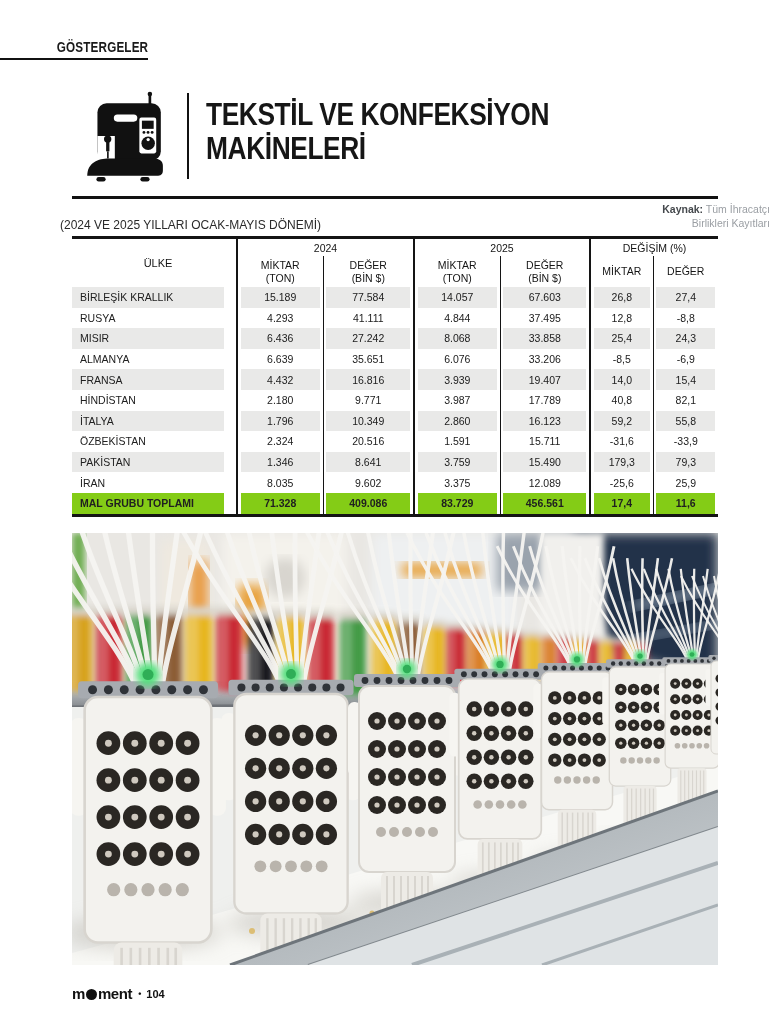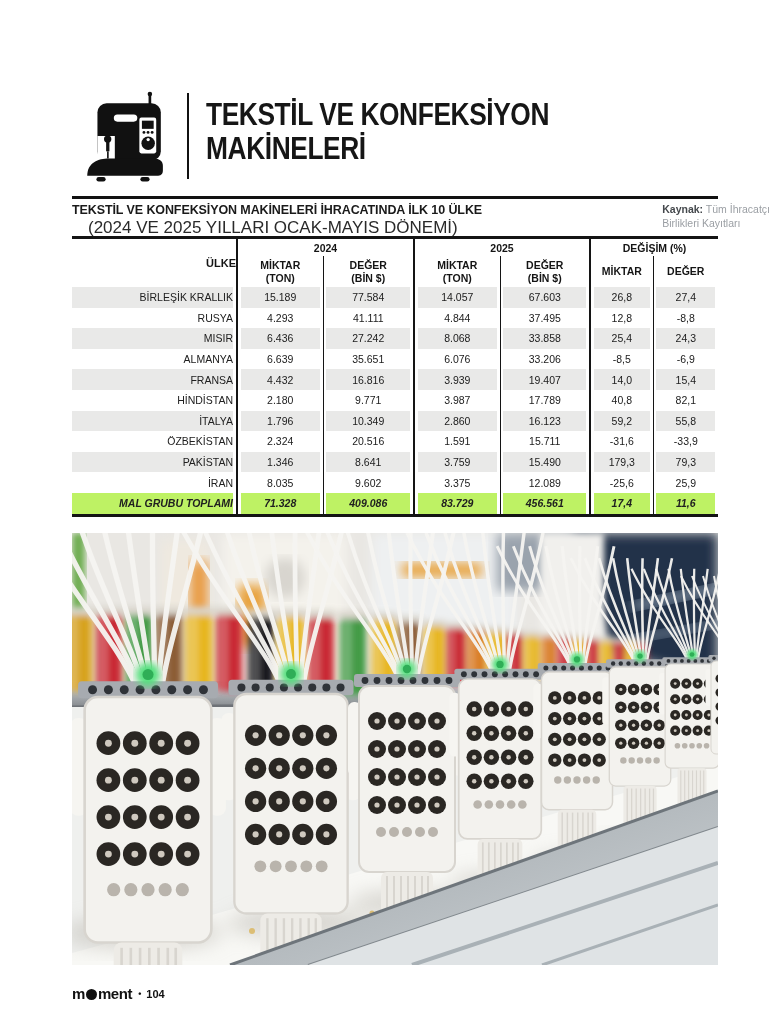--- a/index.html
+++ b/index.html
@@ -11,56 +11,59 @@
   .eyebrow{display:inline-block;font-weight:bold;font-size:15px;letter-spacing:.2px;transform:scaleX(.78);transform-origin:right bottom;white-space:nowrap;}
 
   
   .hdr-icon{position:absolute;left:76px;top:90px;width:94px;height:92px;}
   .hdr-divider{position:absolute;left:187px;top:93px;width:2px;height:86px;background:#111;}
   .hdr-title{position:absolute;left:206px;top:98px;font-weight:bold;font-size:31px;line-height:1.1;letter-spacing:-.5px;color:#161616;transform:scaleX(.85);transform-origin:left top;white-space:nowrap;}
 
   
   .top-rule{position:absolute;left:72px;top:196px;width:646px;height:3px;background:#111;}
   .tbl-title{position:absolute;left:72px;top:203px;font-weight:bold;font-size:12.5px;letter-spacing:-.1px;}
-  .tbl-sub{position:absolute;left:88px;top:218px;font-size:17px;color:#2a2a2a;}
-  .src{position:absolute;right:7px;top:203px;font-size:10.5px;line-height:1.3;color:#9a9ea3;}
+  .tbl-sub{position:absolute;left:60px;top:218px;font-size:12px;color:#2a2a2a;}
+  .src{position:absolute;right:7px;top:203px;text-align:right;font-size:10.5px;line-height:1.3;color:#9a9ea3;}
   .src b{color:#44484c;}
 
   
   .tbl{position:absolute;left:72px;top:236px;width:646px;border-collapse:collapse;table-layout:fixed;}
   .tbl{border-top:3px solid #141414;border-bottom:3px solid #141414;}
-  .tbl th{font-size:10.5px;font-weight:bold;color:#141414;padding:0;}
+  .tbl th{font-size:10.5px;font-weight:normal;color:#141414;padding:0;}
   .tbl th.g{height:17px;vertical-align:middle;}
   .tbl th.s{height:31px;vertical-align:middle;white-space:pre-line;line-height:1.15;}
-  .tbl th.ulke{text-align:right;padding-left:8px;vertical-align:middle;font-size:11px;}
+  .tbl th.ulke{text-align:center;padding-left:8px;vertical-align:middle;font-size:11px;}
   .bl2{border-left:2px solid #141414;}
   .bl1{border-left:1.3px solid #141414;}
   .tbl td{font-size:10.5px;color:#202020;text-align:center;height:20.6px;padding:0 3px;background-clip:content-box;}
   .tbl td:nth-child(2),.tbl td:nth-child(4),.tbl td:nth-child(6){border-left:2px solid #141414;}
   .tbl td:nth-child(3),.tbl td:nth-child(5),.tbl td:nth-child(7){border-left:1.3px solid #141414;}
-  .tbl td:first-child{text-align:right;padding:0 3px 0 0;}
+  .tbl td:first-child{text-align:left;padding:0 12px 0 0;}
   .tbl td:first-child .ctext{display:block;padding-left:8px;}
   tbody.rows tr:nth-child(odd) td{background-color:#e9e9e8;}
-  tr.total td{background-color:#bef264;font-weight:bold;font-style:italic;}
+  tr.total td{background-color:#84cc16;font-weight:bold;}
 
   
   .photo{position:absolute;left:72px;top:533px;width:646px;height:432px;overflow:hidden;background:#e9e7e3;}
 
   
   .footer{position:absolute;left:72px;top:985px;display:flex;align-items:center;font-weight:bold;color:#111;}
   .logo{font-size:15px;letter-spacing:-.4px;display:flex;align-items:center;}
   .logo .dot{display:inline-block;width:11px;height:11px;border-radius:50%;background:#111;margin:1px 1px 0 1px;}
   .pageno{font-size:11px;margin-left:6px;display:flex;align-items:center;}
   .pageno .b{font-size:9px;margin-right:5px;}
 </style>
 </head>
 <body>
 
 <div class="page">
 
+  <div class="eyebrow-wrap">
+    <span class="eyebrow">GÖSTERGELER</span>
+  </div>
 
   <div class="hdr-icon">
     <svg width="94" height="92" viewBox="0 0 90 90">
       <rect x="70" y="4" width="2.6" height="12" fill="#111"></rect>
       <circle cx="71.3" cy="4" r="2.2" fill="#111"></circle>
       <rect x="20" y="13" width="62" height="56" rx="9" fill="#111"></rect>
       <rect x="36" y="24" width="23" height="7" rx="3.5" fill="#fff"></rect>
       <rect x="61" y="27" width="16.5" height="35" rx="2" fill="#fff"></rect>
       <rect x="63.5" y="30" width="11.5" height="8" fill="#111"></rect>
       <circle cx="65.5" cy="41.5" r="1.4" fill="#111"></circle>
@@ -77,21 +80,20 @@
       <rect x="62" y="85" width="9" height="4.5" rx="2.2" fill="#111"></rect>
     </svg>
   </div>
   <div class="hdr-divider"></div>
   <div class="hdr-title">
     <div>TEKSTİL VE KONFEKSİYON</div>
     <div>MAKİNELERİ</div>
   </div>
 
   <div class="top-rule"></div>
-  <div class="tbl-title">TEKSTİL VE KONFEKSİYON MAKİNELERİ İHRACATINDA İLK 10 ÜLKE</div>
   <div class="tbl-sub">(2024 VE 2025 YILLARI OCAK-MAYIS DÖNEMİ)</div>
   <div class="src">
     <div><b>Kaynak:</b><span> Tüm İhracatçı</span></div>
     <div>Birlikleri Kayıtları</div>
   </div>
 
   <table class="tbl">
     <colgroup>
       <col style="width:165px">
         <col style="width:86px">

